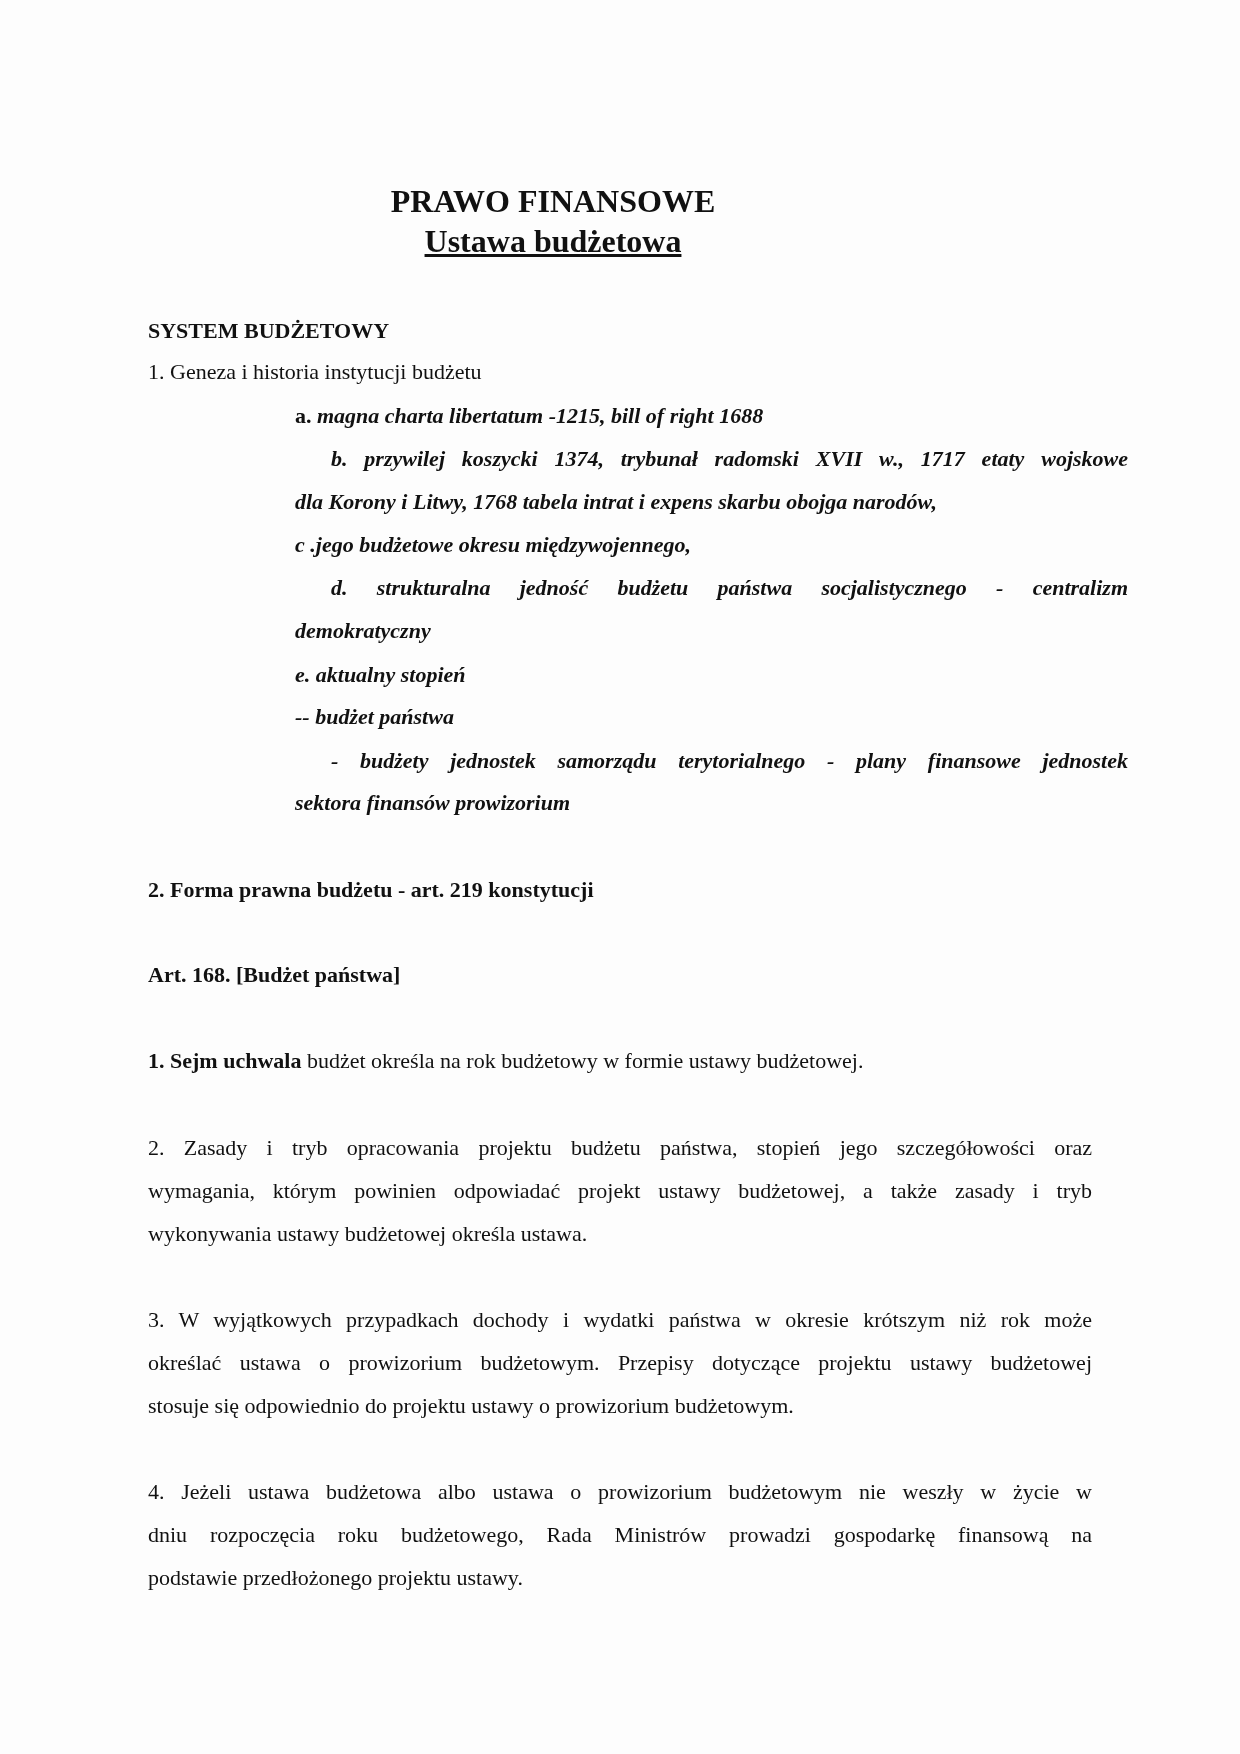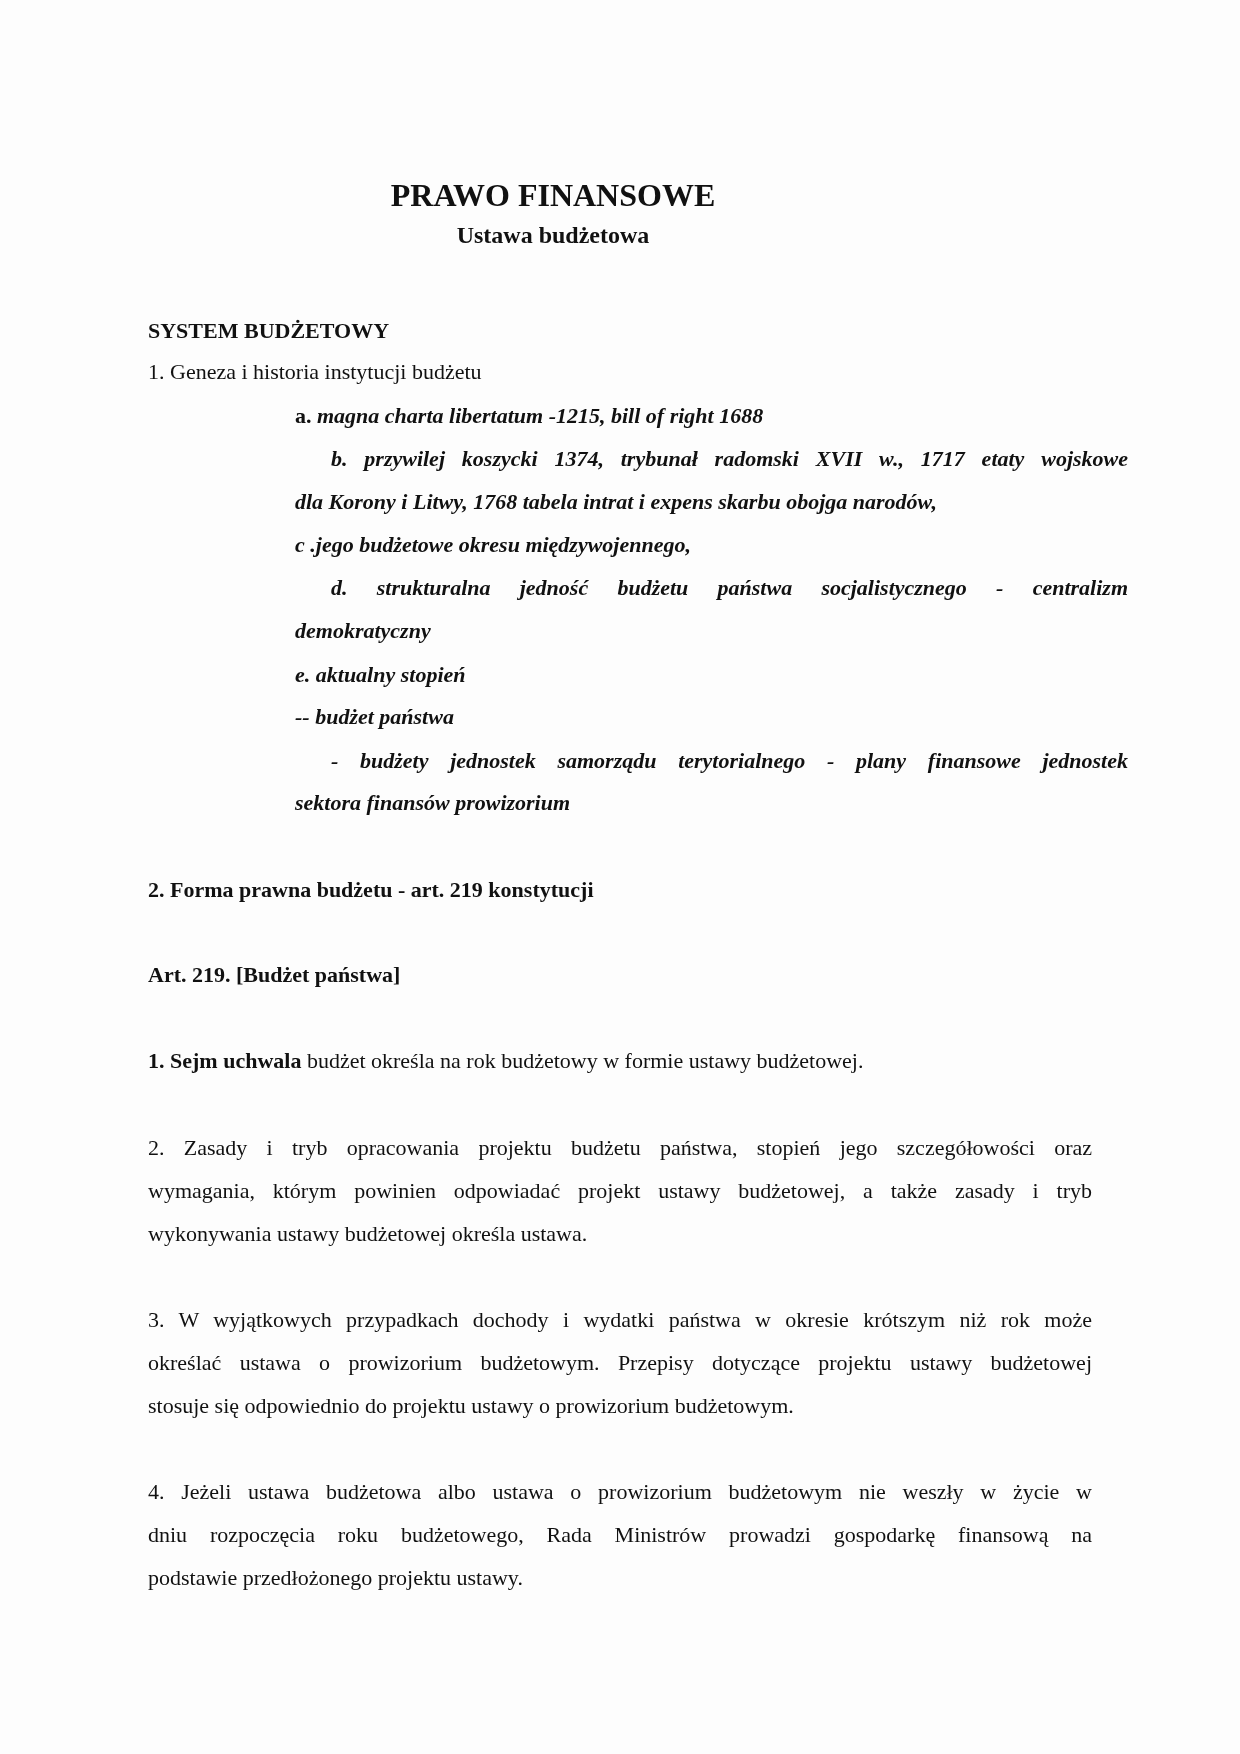--- a/index.html
+++ b/index.html
@@ -18,24 +18,24 @@
     line-height: 26px;
     height: 26px;
   }
   .just {
     text-align: justify;
     text-align-last: justify;
     white-space: normal;
   }
   .title {
     position: absolute; left: 0; width: 1106px; text-align: center;
-    font-weight: bold; white-space: nowrap;
+    font-weight: bold; white-space: nowrap; margin-top: 6px;
   }
   .t1 { top: 176px; font-size: 32px; line-height: 38px; }
-  .t2 { top: 218px; font-size: 24px; line-height: 34px; }
+  .t2 { top: 218px; font-size: 32px; line-height: 34px; text-decoration: underline; }
   .b { font-weight: bold; }
   .bi { font-weight: bold; font-style: italic; }
   .ml { left: 148px; }
   .mi { left: 295px; }
   .wfull { width: 944px; }
   .wind { width: 797px; margin-left: 36px; }
   .semi { font-weight: bold; }
 </style>
 </head>
 <body>
@@ -56,21 +56,21 @@
   <div class="line mi bi" style="top:489px;">dla Korony i Litwy, 1768 tabela intrat i expens skarbu obojga narodów,</div>
   <div class="line mi bi" style="top:532px;">c .jego budżetowe okresu międzywojennego,</div>
   <div class="line mi wind bi just" style="top:575px;">d.  strukturalna jedność budżetu państwa socjalistycznego - centralizm</div>
   <div class="line mi bi" style="top:618px;">demokratyczny</div>
   <div class="line mi bi" style="top:662px;">e. aktualny stopień</div>
   <div class="line mi bi" style="top:704px;"> -- budżet państwa</div>
   <div class="line mi wind bi just" style="top:748px;">- budżety jednostek samorządu terytorialnego - plany finansowe jednostek</div>
   <div class="line mi bi" style="top:790px;">sektora finansów prowizorium</div>
 
   <div class="line ml b" style="top:877px;text-align:right;">2. Forma prawna budżetu -  art. 219 konstytucji</div>
-  <div class="line ml b" style="top:962px;">Art. 219.  [Budżet państwa]</div>
+  <div class="line ml b" style="top:962px;">Art. 168.  [Budżet państwa]</div>
 
   <div class="line ml" style="top:1048px;">
     <span class="semi">1. Sejm uchwala</span><span> budżet określa na rok budżetowy w formie ustawy budżetowej.</span>
   </div>
 
   <div class="line ml wfull just" style="top:1135px;">2. Zasady i tryb opracowania projektu budżetu państwa, stopień jego szczegółowości oraz</div>
   <div class="line ml wfull just" style="top:1178px;">wymagania, którym powinien odpowiadać projekt ustawy budżetowej, a także zasady i tryb</div>
   <div class="line ml" style="top:1221px;">wykonywania ustawy budżetowej określa ustawa.</div>
 
   <div class="line ml wfull just" style="top:1307px;">3. W wyjątkowych przypadkach dochody i wydatki państwa w okresie krótszym niż rok może</div>

